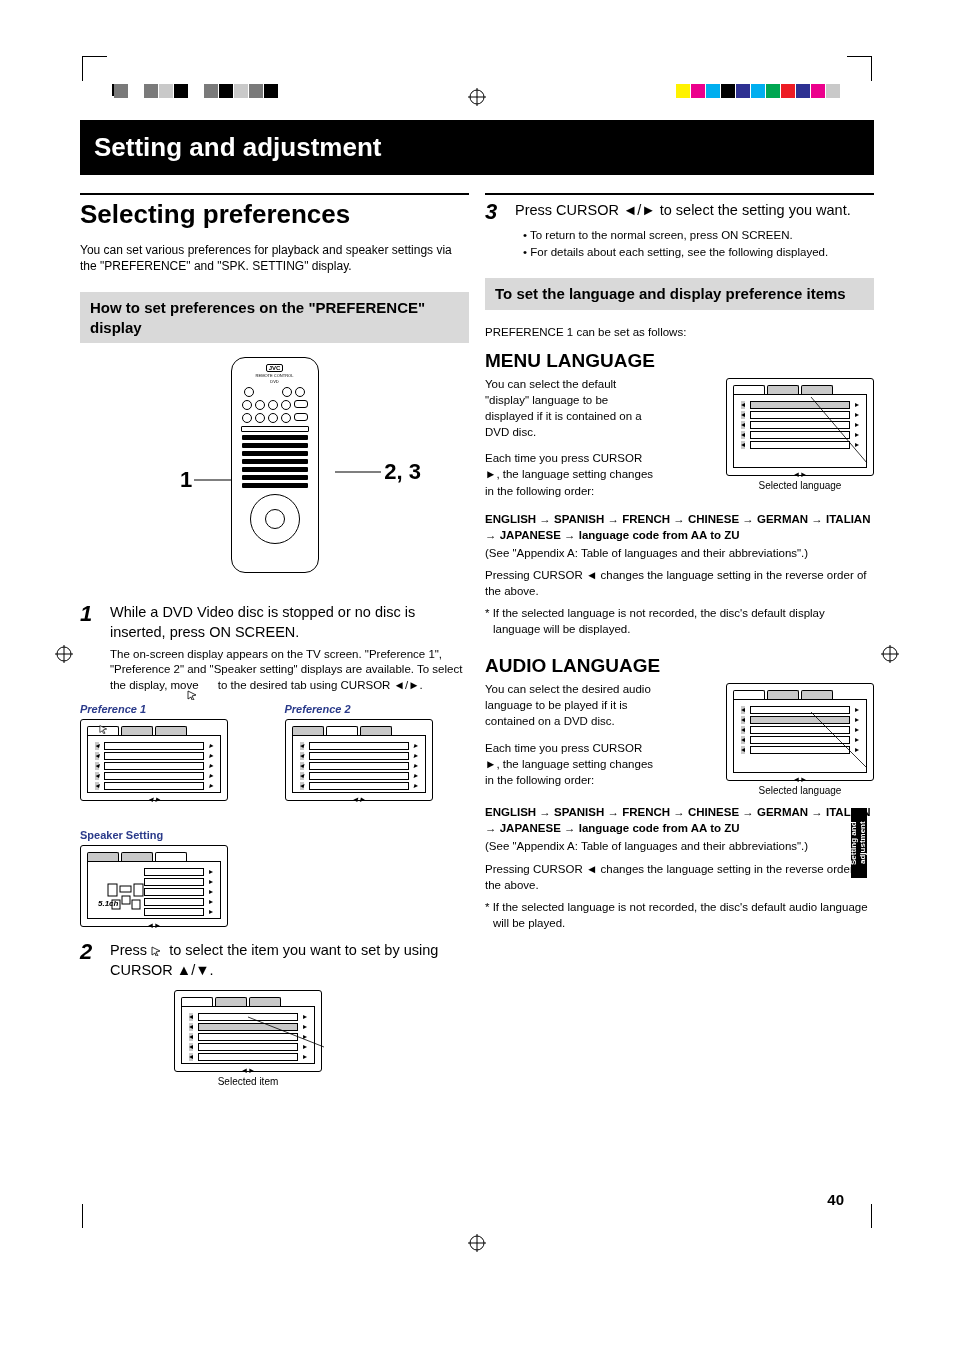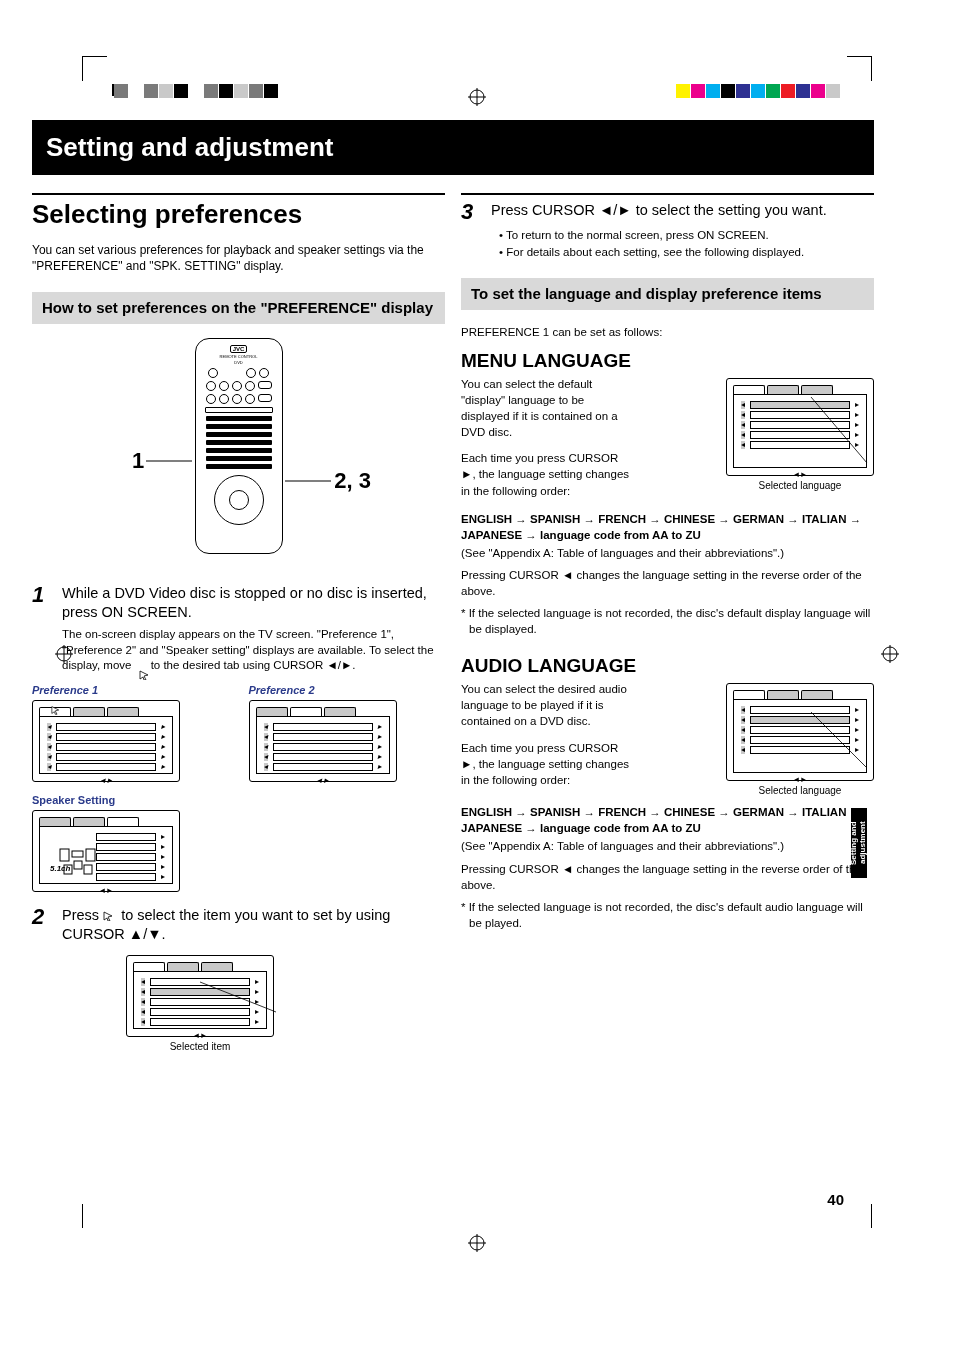--- a/index.html
+++ b/index.html
@@ -7,21 +7,21 @@
     background: #fff;
     margin: 0;
     padding: 0;
     width: 954px;
     color: #000;
   }
   .page {
     width: 954px;
     height: 1308px;
     position: relative;
-    padding: 60px 80px 40px 32px;
+    padding: 60px 80px 40px 80px;
     box-sizing: border-box;
   }
   .reg-cross {
     position: absolute;
     width: 18px; height: 18px;
     border-radius: 50%;
   }
   .reg-cross svg { width:18px; height:18px; display:block;}
   .reg-top-center { left:50%; top: 88px; transform:translateX(-50%);}
   .reg-left-center { left:55px; top: 50%; transform:translateY(-50%);}
@@ -240,21 +240,21 @@
             <div class="rbar"></div>
             <div class="rbar"></div>
             <div class="rbar"></div>
             <div class="rbar"></div>
             <div class="rbar"></div>
             <div class="rbar"></div>
           <div class="jog">
               <div class="jog-inner"></div>
             </div>
         </div>
-        <div class="callout" style="right:74px; top:102px;margin-top:28px;">
+        <div class="callout" style="right:48px; top:102px;">
           <svg style="position:absolute; right:40px; top:12px; width:46px; height:2px;">
               <line x1="0" y1="1" x2="46" y2="1" class="line"></line>
             </svg>
           <span>2, 3</span>
         </div>
       </div>
 
       <div class="step-row">
         <div class="step-num">1</div>
         <div class="step-title">While a DVD Video disc is stopped or no disc is inserted, press ON SCREEN.</div>
@@ -335,21 +335,21 @@
               <div class="row">
                   <span class="arr l">◂</span>
                   <span class="arr r">▸</span>
                 </div>
             </div>
             <div class="foot">◂ ▸</div>
           </div>
         </div>
       </div>
 
-      <div style="margin-top:12px;">
+      <div style="margin-top:28px;">
         <div class="pref-label">Speaker Setting</div>
         <div class="panel sm" style="width:148px;">
           <div class="tabs">
               <div class="tab"></div>
               <div class="tab"></div>
               <div class="tab sel"></div>
             </div>
           <div class="box" style="padding-left:56px;">
             <span class="spk-ico">
               <svg width="40" height="30" viewBox="0 0 40 30" style="position:absolute; left:6px; top:6px;">

